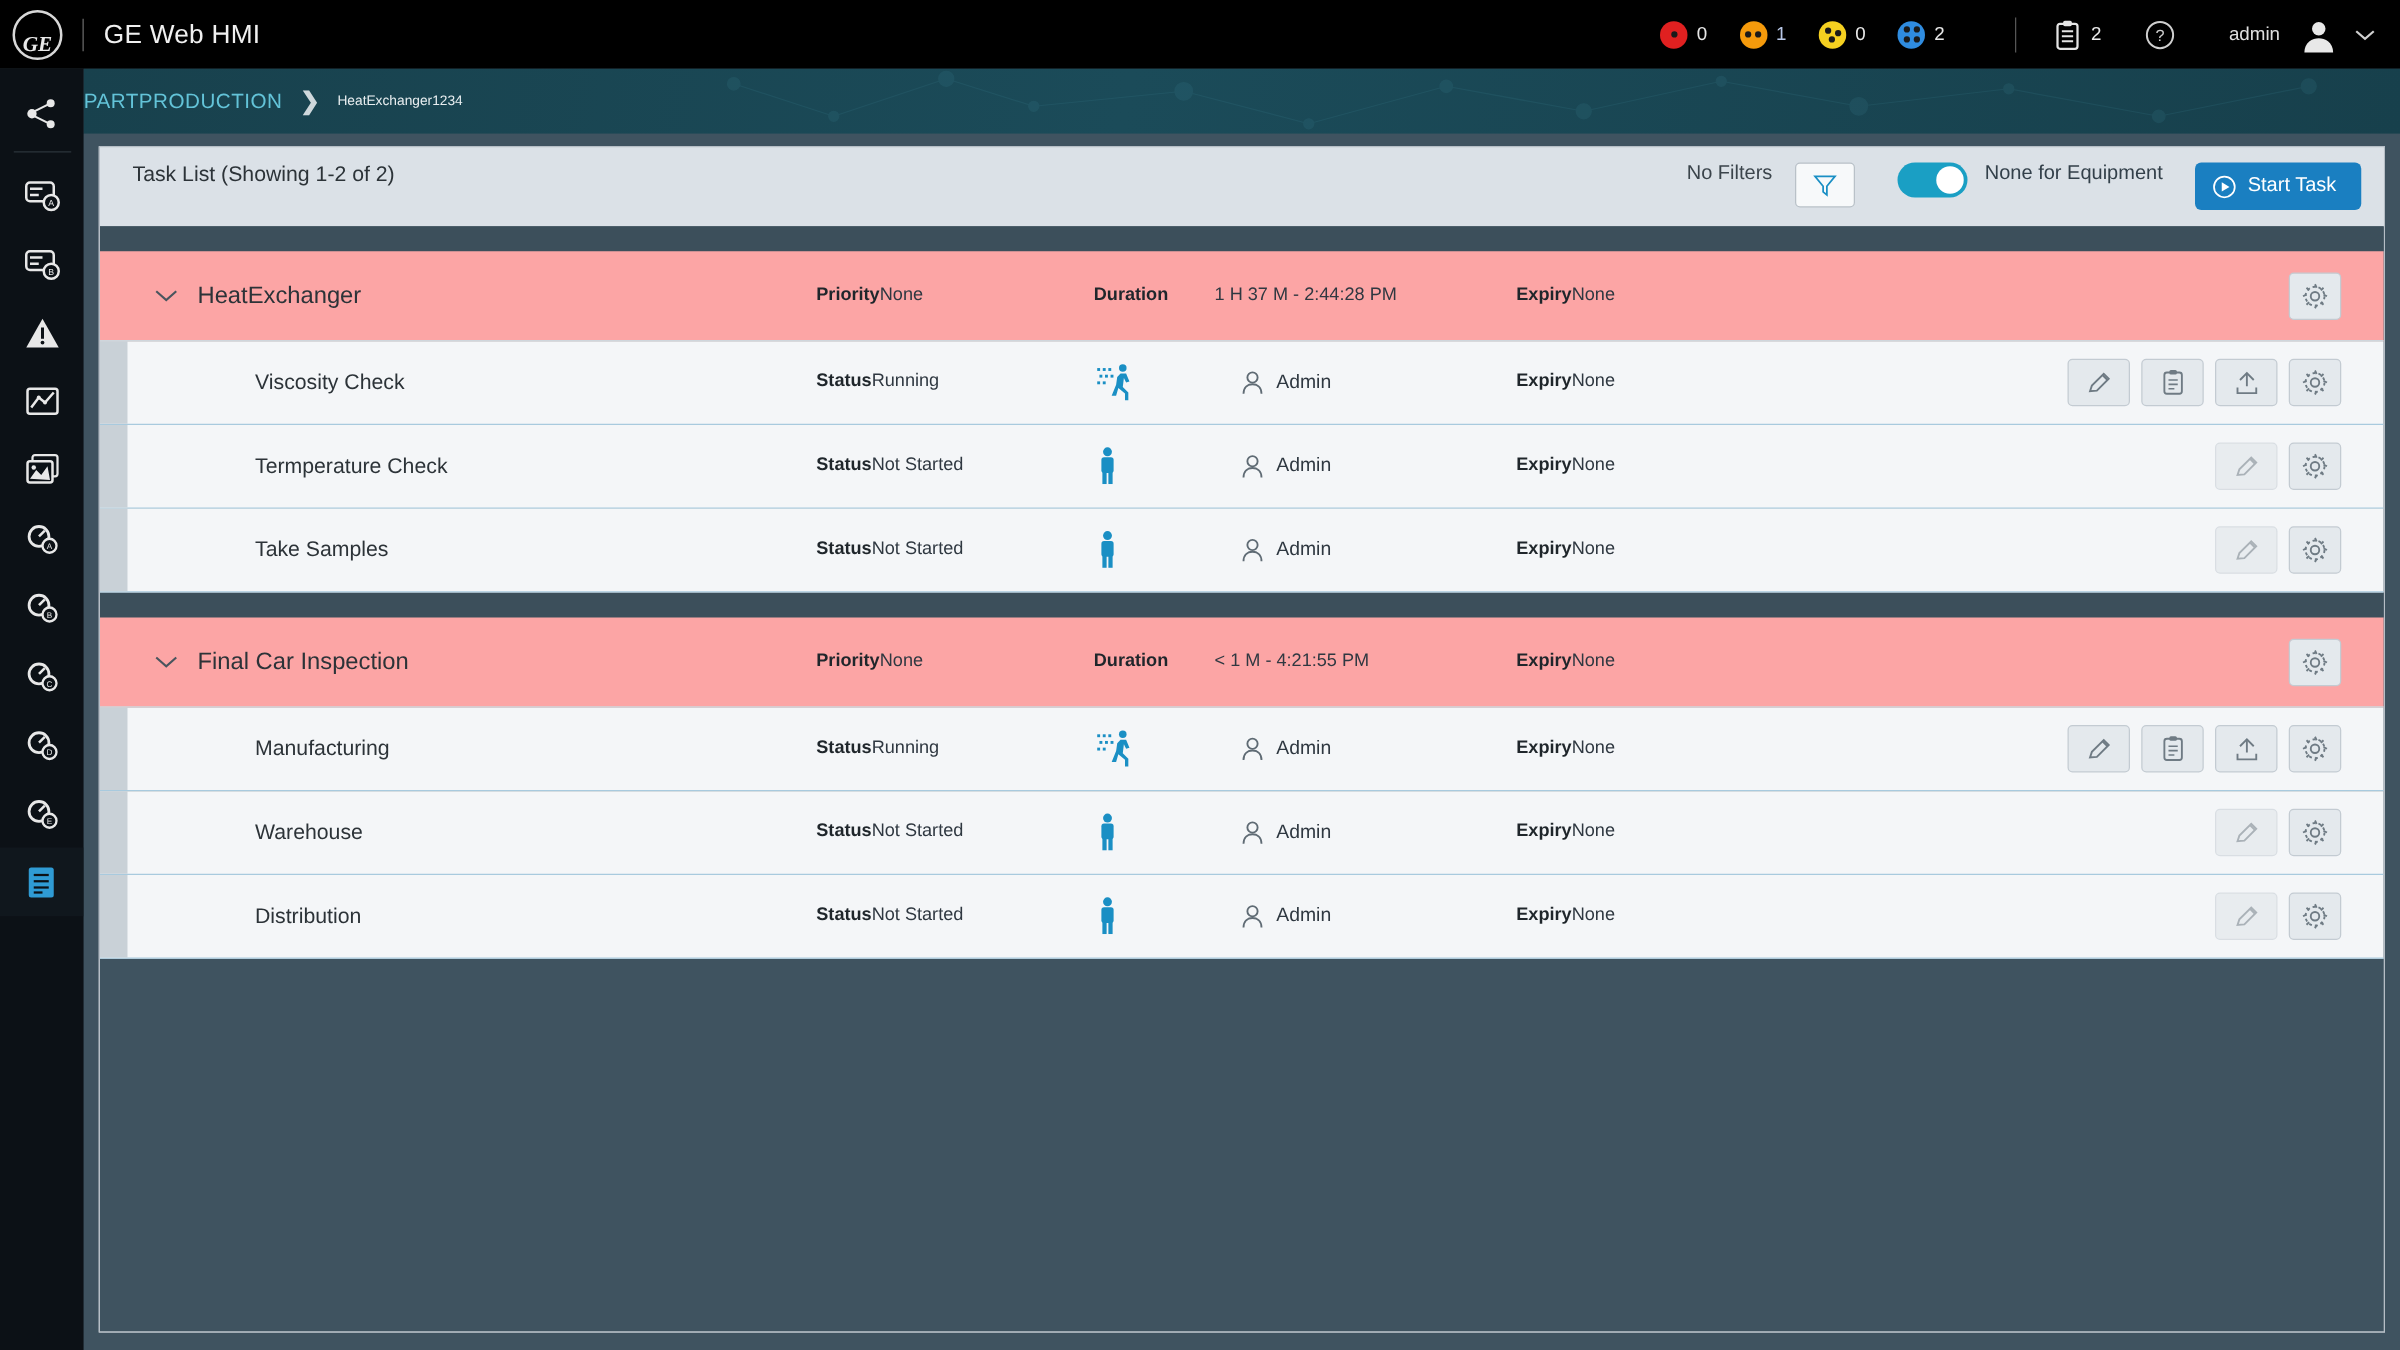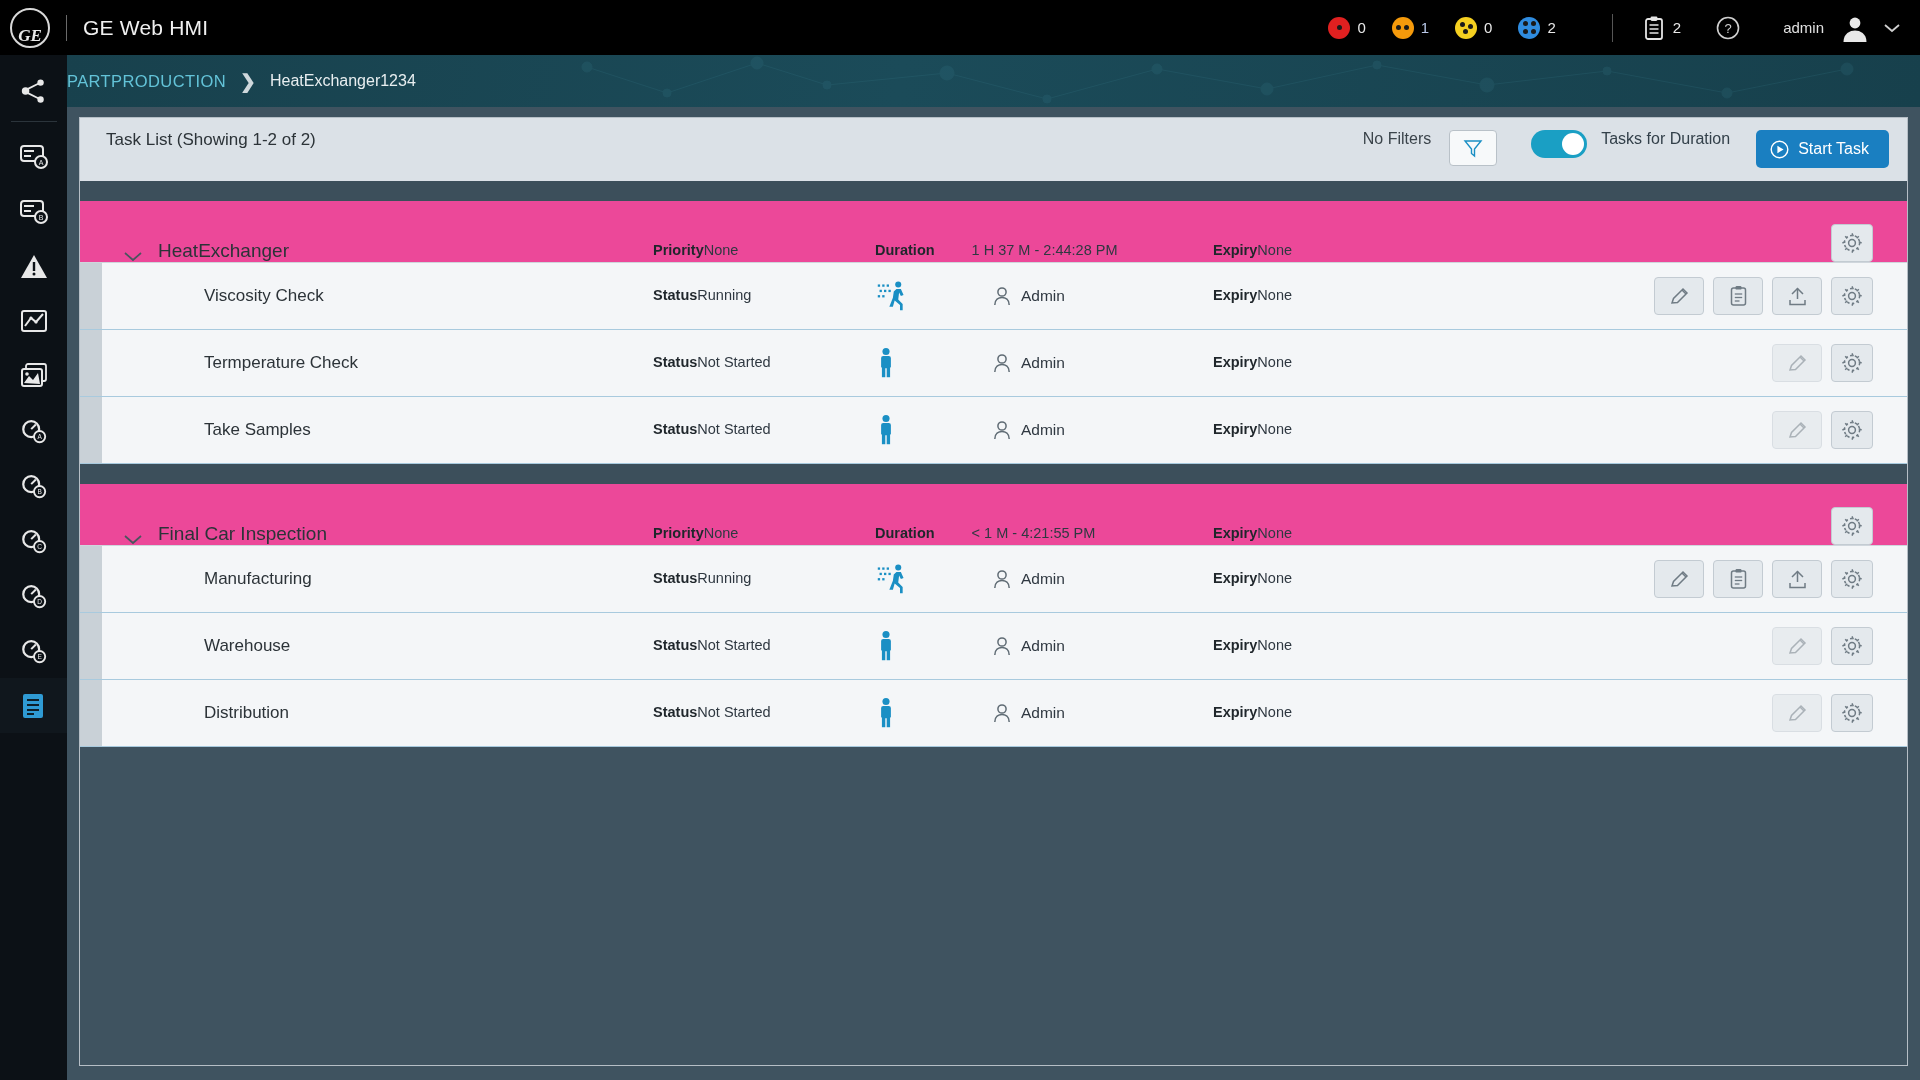--- a/index.html
+++ b/index.html
@@ -81,21 +81,21 @@
     position: absolute; top: 55px; left: 67px;
     width: 1853px; height: 52px;
     background: linear-gradient(100deg, #18414d 0%, #1b4b59 45%, #17404c 100%);
     display: flex; align-items: center;
     overflow: hidden;
   }
   .bc-net { position: absolute; inset: 0; opacity: .35; }
   .bc-inner { display: flex; align-items: center; position: relative; z-index: 2;}
   .bc-root { color: #63c3d8; font-size: 16.5px; letter-spacing: .4px; cursor: pointer; }
   .bc-arrow { margin: 0 14px; color: #cfd8dc; font-size: 19px; font-weight: bold; }
-  .bc-leaf { color: #e8eef0; font-size: 16px; }
+  .bc-leaf { color: #e8eef0; font-size: 11px; }
 
   
   .main {
     position: absolute; top: 107px; left: 67px;
     width: 1853px; height: 973px;
     background: #3f5360;
     padding: 10px 12px 14px 12px;
   }
   .panel {
     width: 100%; height: 100%;
@@ -136,22 +136,22 @@
     display: flex; align-items: center; gap: 9px;
     color: #ffffff; font-size: 16px; cursor: pointer;
     border: none;
   }
 
   
   .list-body { flex: 1 1 auto; background: #3f5360; overflow: hidden; }
   .band { height: 20px; background: #3c4f5b; }
 
   .group-header {
-    height: 62px; background: #ec4899;
-    display: flex; align-items: flex-end;
+    height: 72px; background: #fca5a5;
+    display: flex; align-items: center;
     border-bottom: 1px solid #cfd6dc;
     position: relative;
   }
   .grp-chevron { margin-left: 44px; margin-right: 16px; cursor: pointer; display:flex; }
   .grp-name { color: #2c3338; font-size: 19px; width: 300px; }
 
   .col { display: flex; flex-direction: row; justify-content: center; }
   .col-label { font-size: 14.5px; font-weight: bold; color: #1f262b; line-height: 1.5; }
   .col-value { font-size: 14.5px; color: #2f3841; line-height: 1.5; }
 
@@ -452,21 +452,21 @@
       <div class="filter-btn">
         <span>
           <svg width="20" height="20" viewBox="0 0 20 20">
             <polygon points="2,3 18,3 11.5,11 11.5,18 8.5,15.5 8.5,11" fill="none" stroke="#1a8fc4" stroke-width="1.4"></polygon>
           </svg>
         </span>
       </div>
       <div class="toggle">
         <div class="toggle-knob"></div>
       </div>
-      <div class="toggle-label">Tasks for Duration</div>
+      <div class="toggle-label">None for Equipment</div>
       <button class="start-btn">
         <span>
           <svg width="19" height="19" viewBox="0 0 19 19">
             <circle cx="9.5" cy="9.5" r="8.3" fill="none" stroke="#ffffff" stroke-width="1.4"></circle>
             <polygon points="7.4,5.8 13.6,9.5 7.4,13.2" fill="#ffffff"></polygon>
           </svg>
         </span>
         <span>Start Task</span>
       </button>
     </div>

